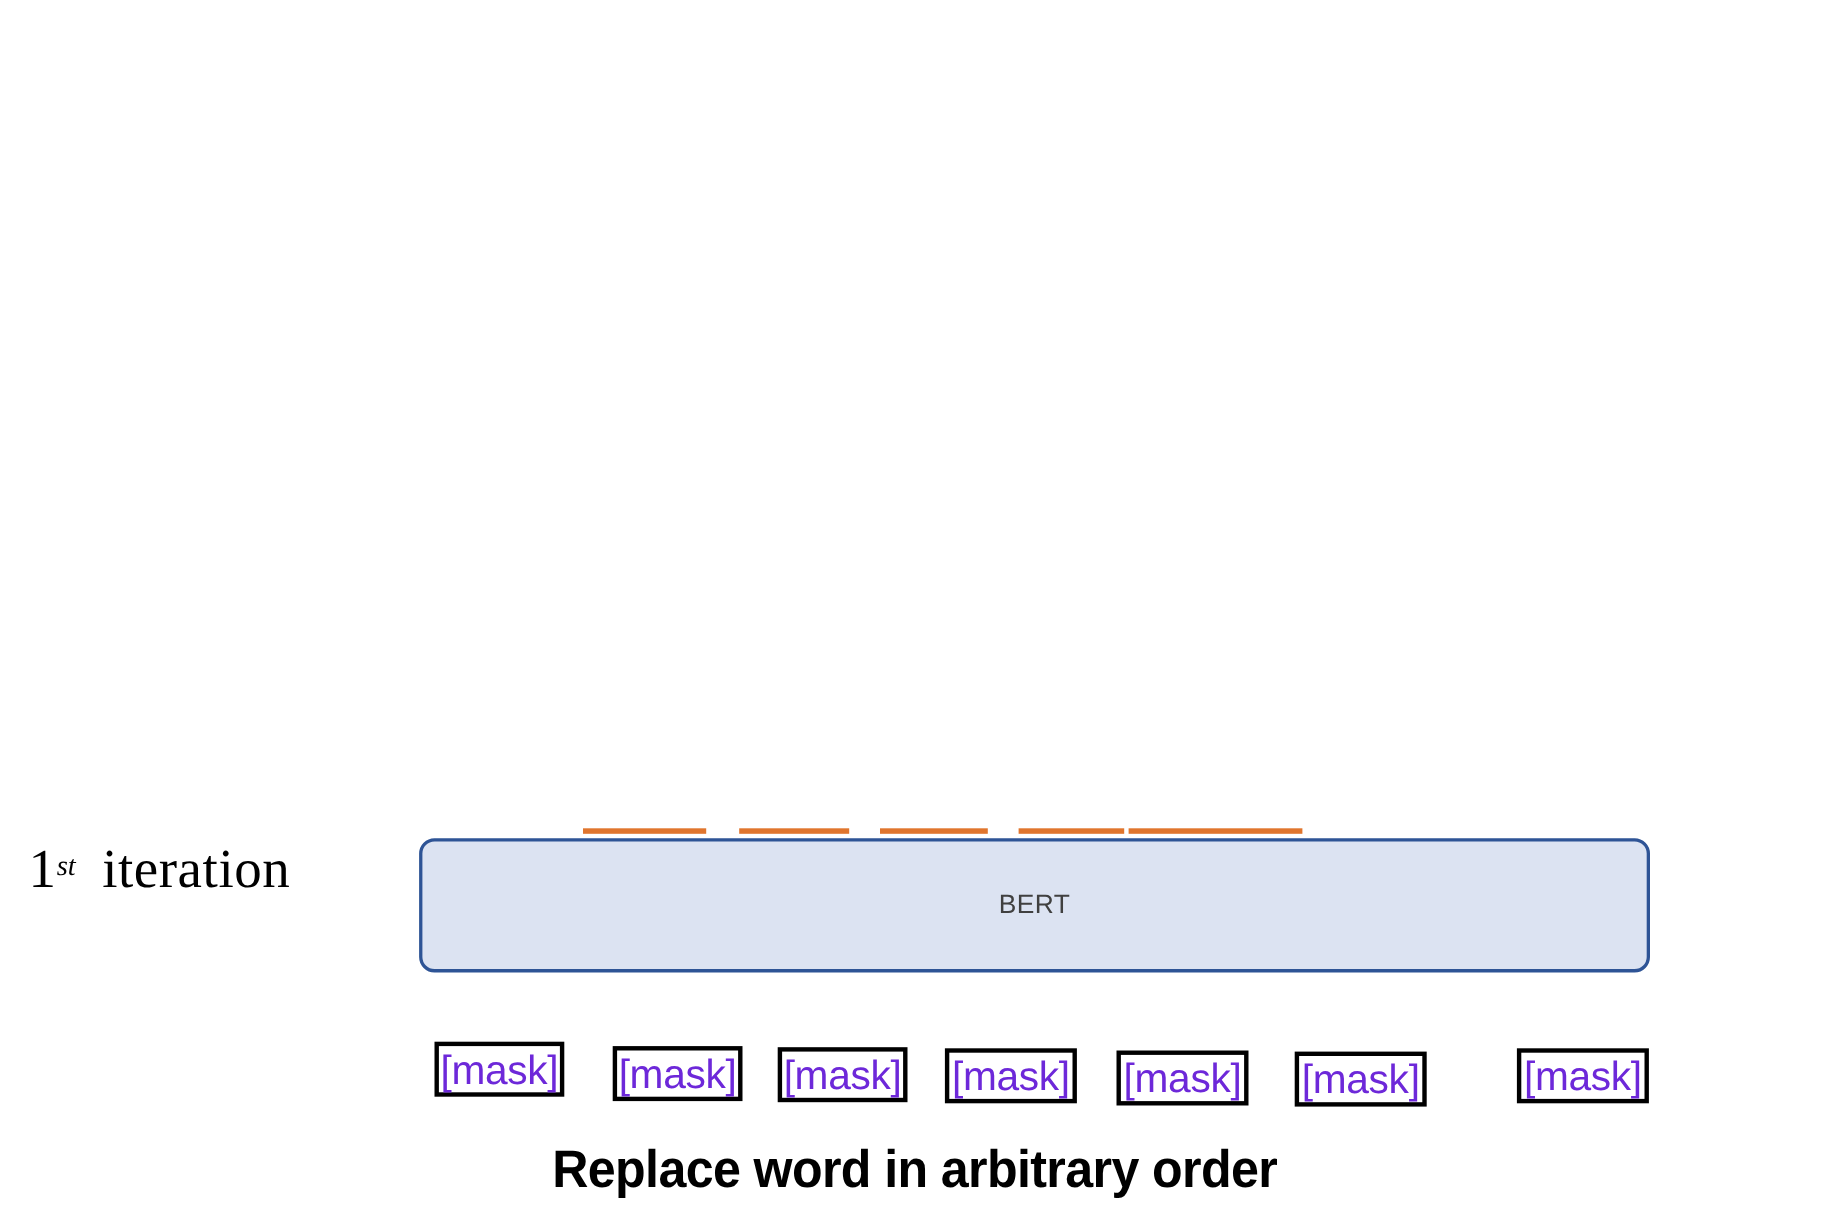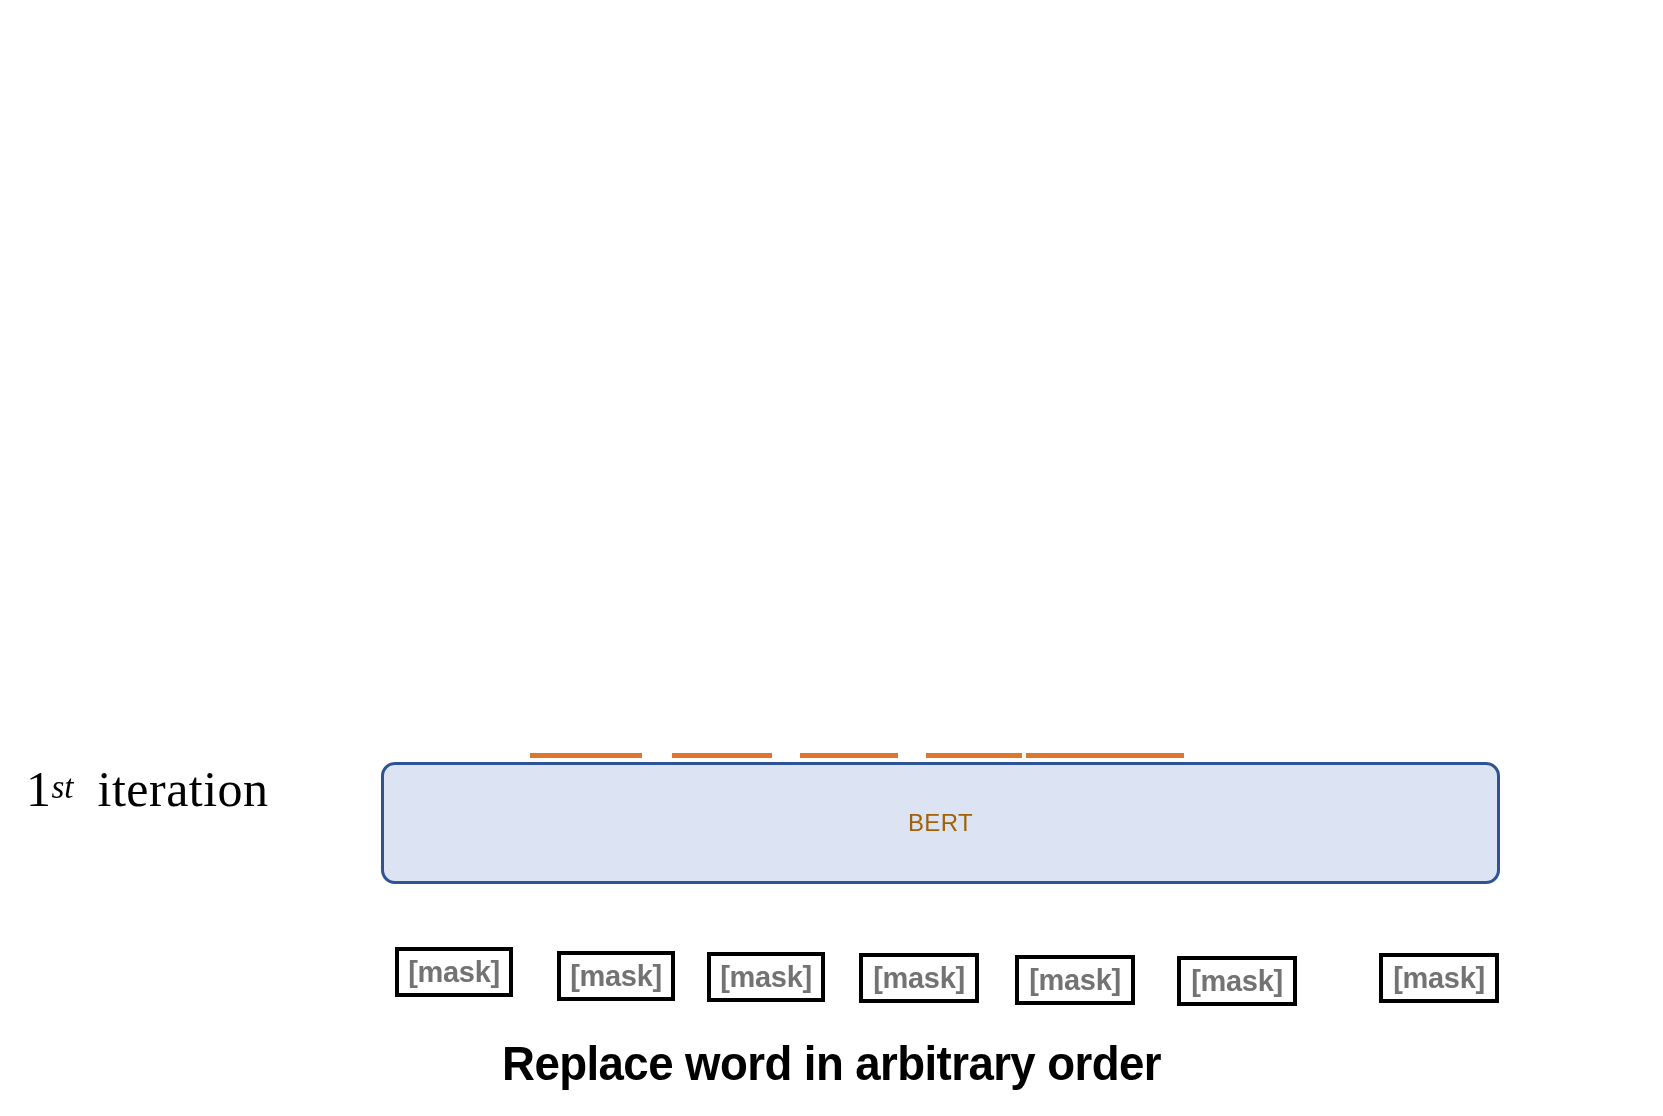--- a/index.html
+++ b/index.html
@@ -32,21 +32,21 @@
     font-size: 50px;
     color: #000000;
     white-space: nowrap;
     letter-spacing: 0.5px;
   }
   #iteration-label .ord-num {
     font-size: 50px;
   }
   #iteration-label .ord-suffix {
     font-style: italic;
-    font-size: 33px;
+    font-size: 26px;
     vertical-align: super;
     position: relative;
     top: -2px;
     letter-spacing: 0px;
   }
   #iteration-label .ord-word {
     margin-left: 24px;
   }
 
   
@@ -67,39 +67,39 @@
     background: #DCE3F2;
     border: 3px solid #2E5496;
     border-radius: 14px;
     display: flex;
     align-items: center;
     justify-content: center;
   }
   #bert-label {
     font-family: "Liberation Sans", sans-serif;
     font-size: 24px;
-    color: #a16207;
+    color: #404040;
     letter-spacing: 0.4px;
   }
 
   
   .mask-box {
     position: absolute;
     box-sizing: border-box;
     background: #ffffff;
     border: 4px solid #000000;
     display: flex;
     align-items: center;
     justify-content: center;
   }
   .mask-box .mask-text {
     font-family: "Liberation Sans", sans-serif;
-    font-size: 29px;
-    font-weight: 700;
-    color: #737373;
+    font-size: 37px;
+    font-weight: 400;
+    color: #6d28d9;
     letter-spacing: -0.3px;
     line-height: 1;
   }
 
   
   #caption {
     position: absolute;
     left: 0px;
     top: 1036px;
     width: 1663px;

